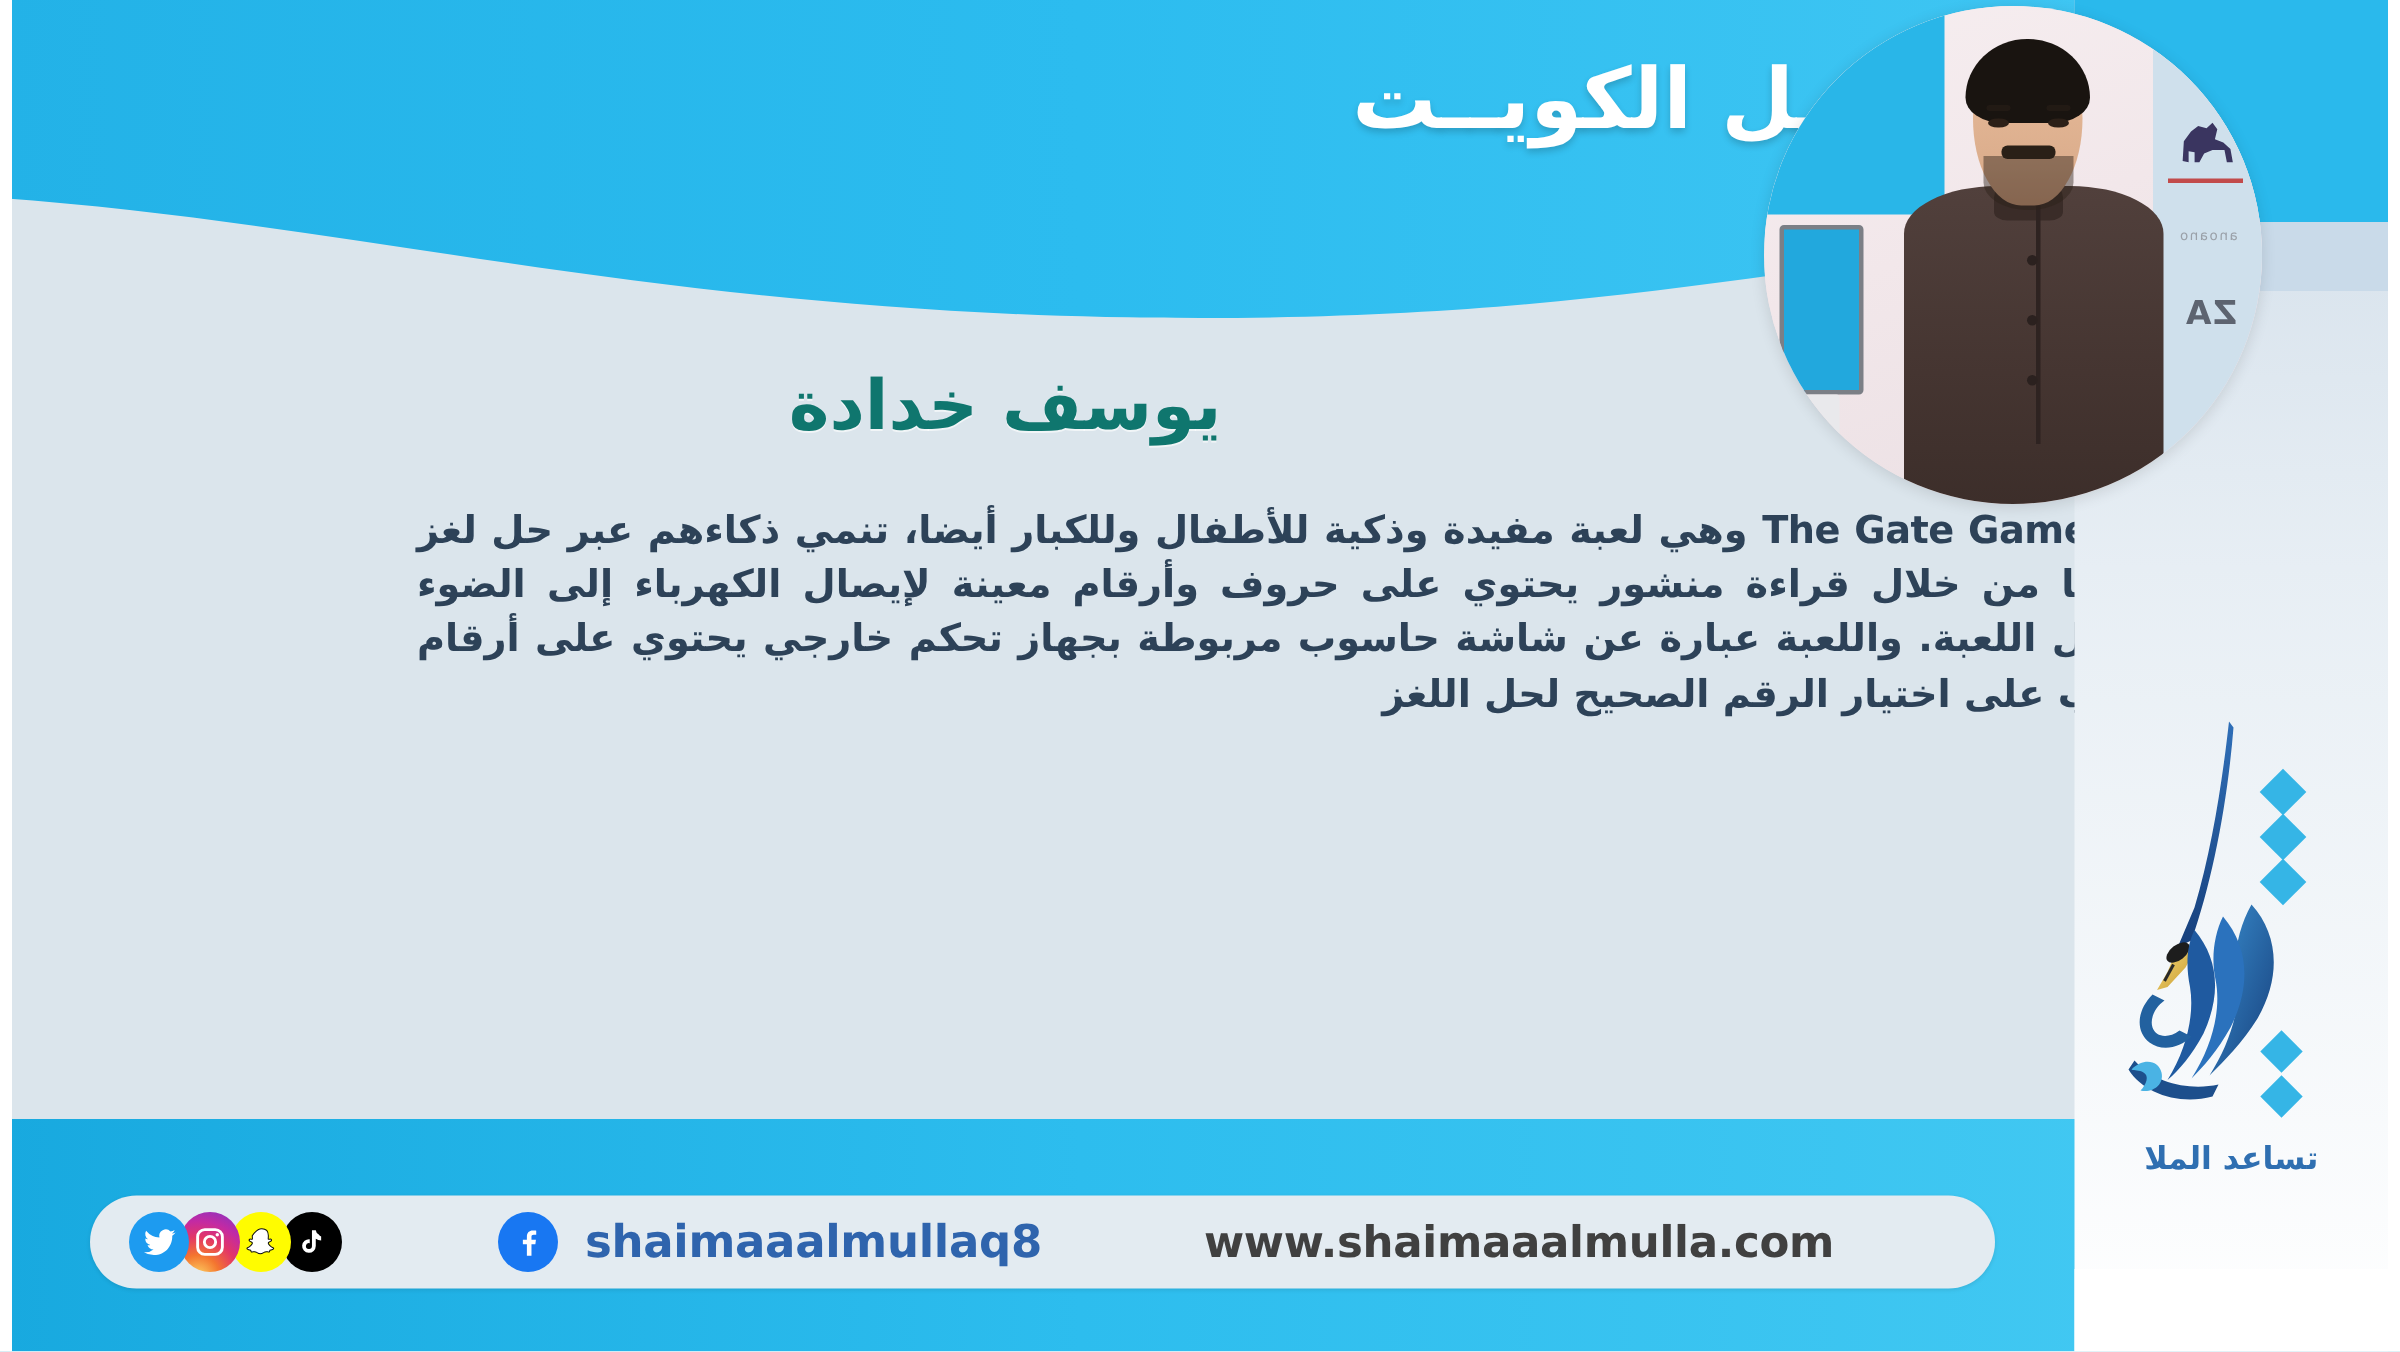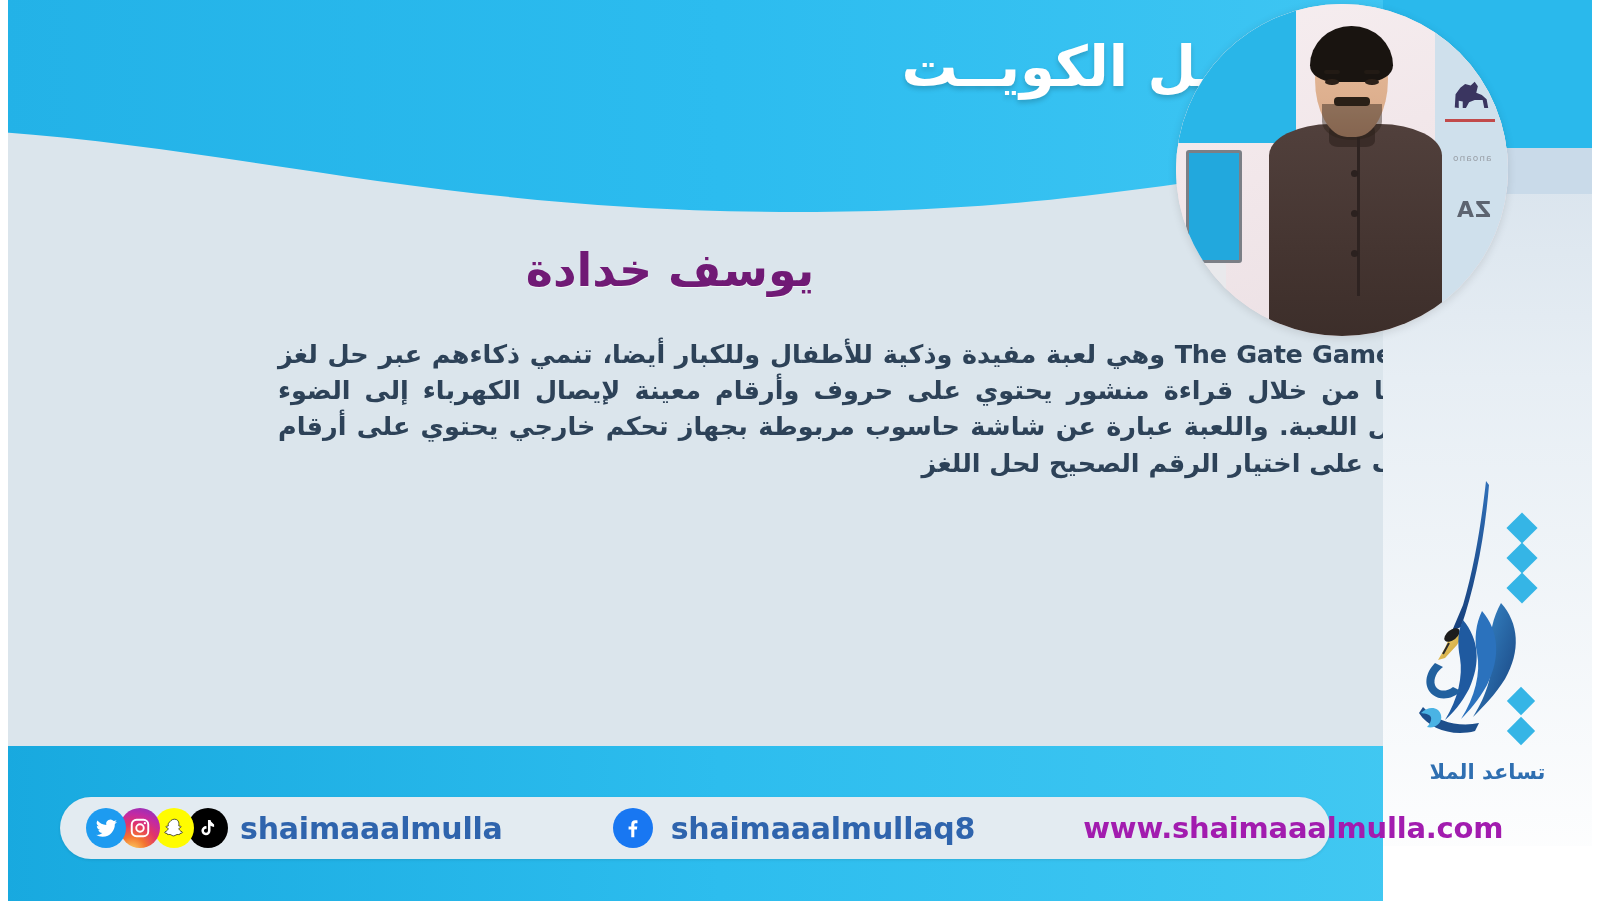--- a/index.html
+++ b/index.html
@@ -133,21 +133,21 @@
   .pt-beard{
     position:absolute; left:44%; top:30%; width:18%; height:11%;
     background: rgba(45,33,24,0.45); border-radius: 0 0 50% 50%;
   }
 
   
   .name {
     position: absolute;
     left: 0; top: 243px; width: 1340px;
     text-align: center;
-    color: #701a75;
+    color: #0f766e;
     font-size: 46px;
     font-weight: 700;
     direction: rtl;
     z-index: 8;
     text-shadow: 0 1px 0 rgba(255,255,255,0.6);
   }
 
   
   .para {
     position: absolute;
@@ -204,21 +204,21 @@
   .ic-tw { background:#1d9bf0; z-index:4; }
   .ic-ig { background: radial-gradient(circle at 30% 108%, #fdd766 0%, #f4762f 28%, #e23568 52%, #c32aa3 72%, #7a35c9 100%); z-index:3; }
   .ic-sc { background:#fffc00; z-index:2; }
   .ic-tt { background:#000000; z-index:1; }
   .ic-fb { background:#1877f2; margin-right: 0; }
 
   .handle {
     color:#2f64ad; font-size:30px; font-weight:700; letter-spacing:-0.2px;
     margin-left: 18px;
   }
-  .weburl { color:#a21caf; font-size:29px; font-weight:700; letter-spacing:-0.2px; }
+  .weburl { color:#404040; font-size:29px; font-weight:700; letter-spacing:-0.2px; }
 
   
   .sidebar {
     position: absolute;
     right: 8px; top: 0; width: 209px; height: 901px;
     background: linear-gradient(180deg,#cfdce8 0%, #e7eef4 42%, #ffffff 100%);
     z-index: 10;
   }
   .sidebar-top-cyan {
     position: absolute; right: 8px; top: 0; width: 209px; height: 148px;
@@ -321,21 +321,20 @@
       <span class="icon-circ ic-sc">
         <svg width="23" height="23" viewBox="0 0 24 24" aria-hidden="true">
             <path fill="#fff" stroke="#0a0a0a" stroke-width="0.7" d="M12 2.3c2.9 0 4.6 2 4.6 4.8 0 .8-.1 1.7-.1 2.3.3.2.8.3 1.2.1.5-.2 1 .1 1.1.5.1.5-.2.9-.9 1.2-.7.3-1.4.5-1.4 1 0 .6 1.5 2.7 3.4 3.3.5.2.5.7.1 1-.5.4-1.5.6-2.3.7-.2.4-.2.9-.4 1.1-.2.2-.8.1-1.4 0-.9-.1-1.7-.1-2.4.4-.6.4-1.3 1-2.5 1s-1.9-.6-2.5-1c-.7-.5-1.5-.5-2.4-.4-.6.1-1.2.2-1.4 0-.2-.2-.2-.7-.4-1.1-.8-.1-1.8-.3-2.3-.7-.4-.3-.4-.8.1-1 1.9-.6 3.4-2.7 3.4-3.3 0-.5-.7-.7-1.4-1-.7-.3-1-.7-.9-1.2.1-.4.6-.7 1.1-.5.4.2.9.1 1.2-.1 0-.6-.1-1.5-.1-2.3C7.4 4.3 9.1 2.3 12 2.3z"></path>
           </svg>
       </span>
       <span class="icon-circ ic-tt">
         <svg width="21" height="21" viewBox="0 0 24 24" aria-hidden="true">
             <path fill="#fff" d="M16.6 5.8a4.6 4.6 0 0 1-2.3-3.4h-2.9v12.1a2.3 2.3 0 1 1-1.7-2.2V9.3a5.2 5.2 0 1 0 4.6 5.2V8.9a7.4 7.4 0 0 0 4.1 1.3V7.3a4.6 4.6 0 0 1-1.8-1.5z"></path>
           </svg>
       </span>
-      <span class="handle">shaimaaalmulla</span>
     </div>
 
     <div class="fgroup fg-fb">
       <span class="icon-circ ic-fb">
         <svg width="23" height="23" viewBox="0 0 24 24" aria-hidden="true">
             <path fill="#fff" d="M13.9 21v-8h2.7l.4-3.1h-3.1V7.9c0-.9.3-1.5 1.6-1.5h1.7V3.6c-.3 0-1.3-.1-2.4-.1-2.4 0-4.1 1.5-4.1 4.2v2.2H7.9V13h2.8v8h3.2z"></path>
           </svg>
       </span>
       <span class="handle">shaimaaalmullaq8</span>
     </div>

